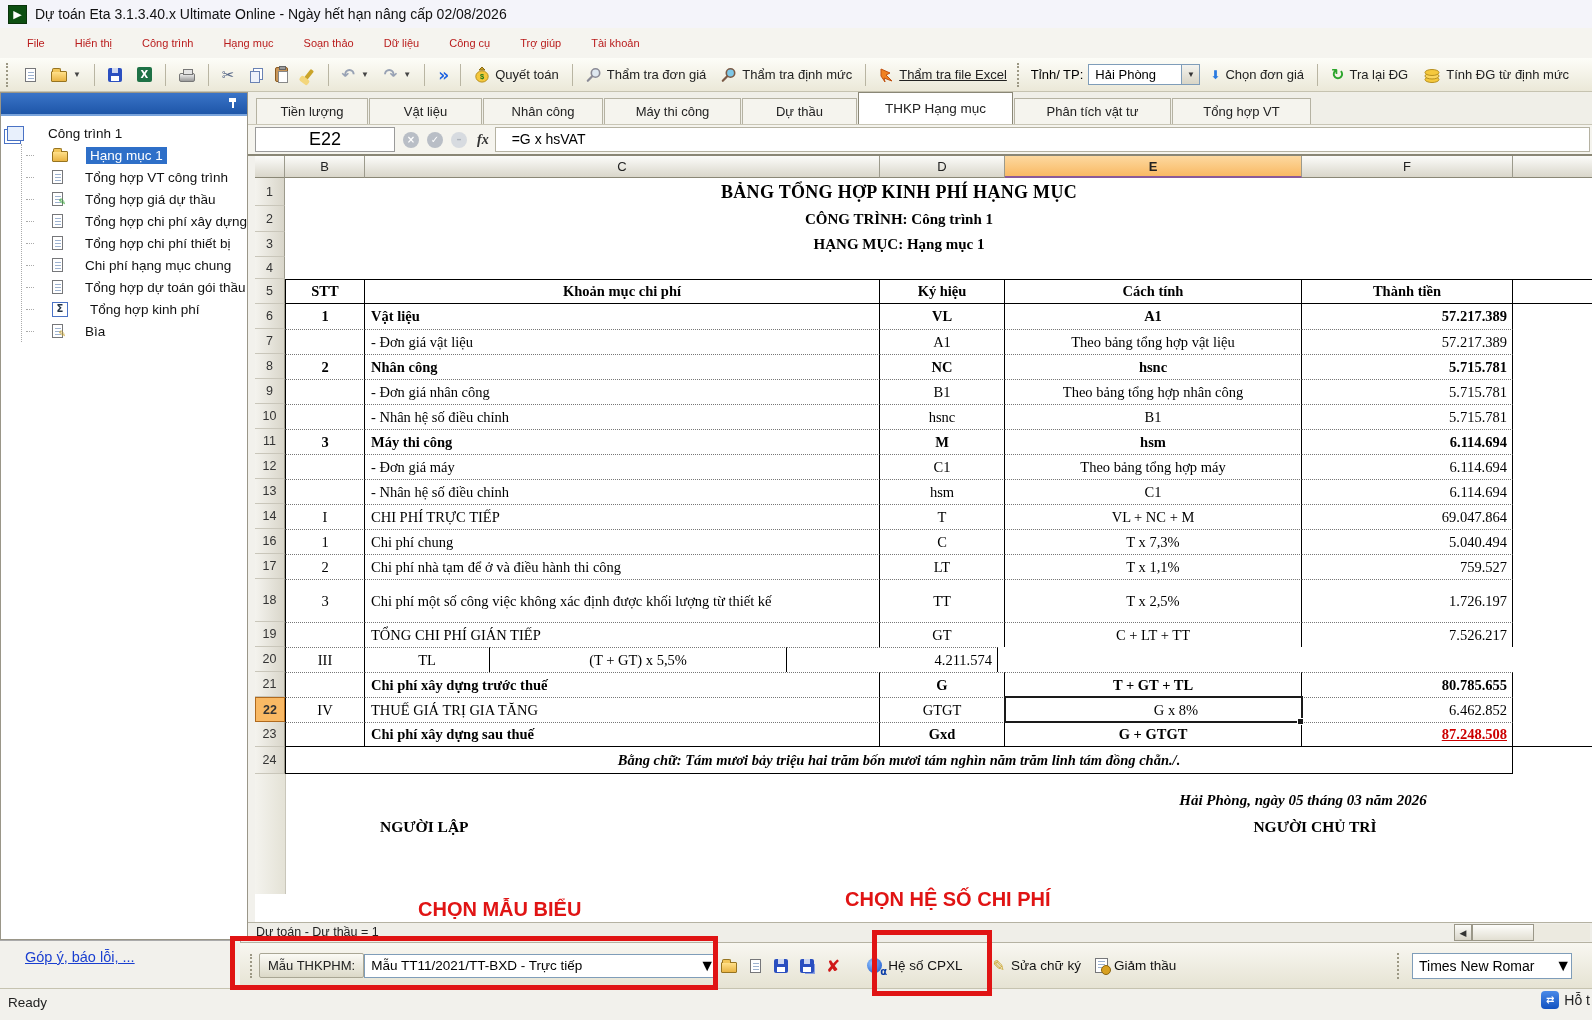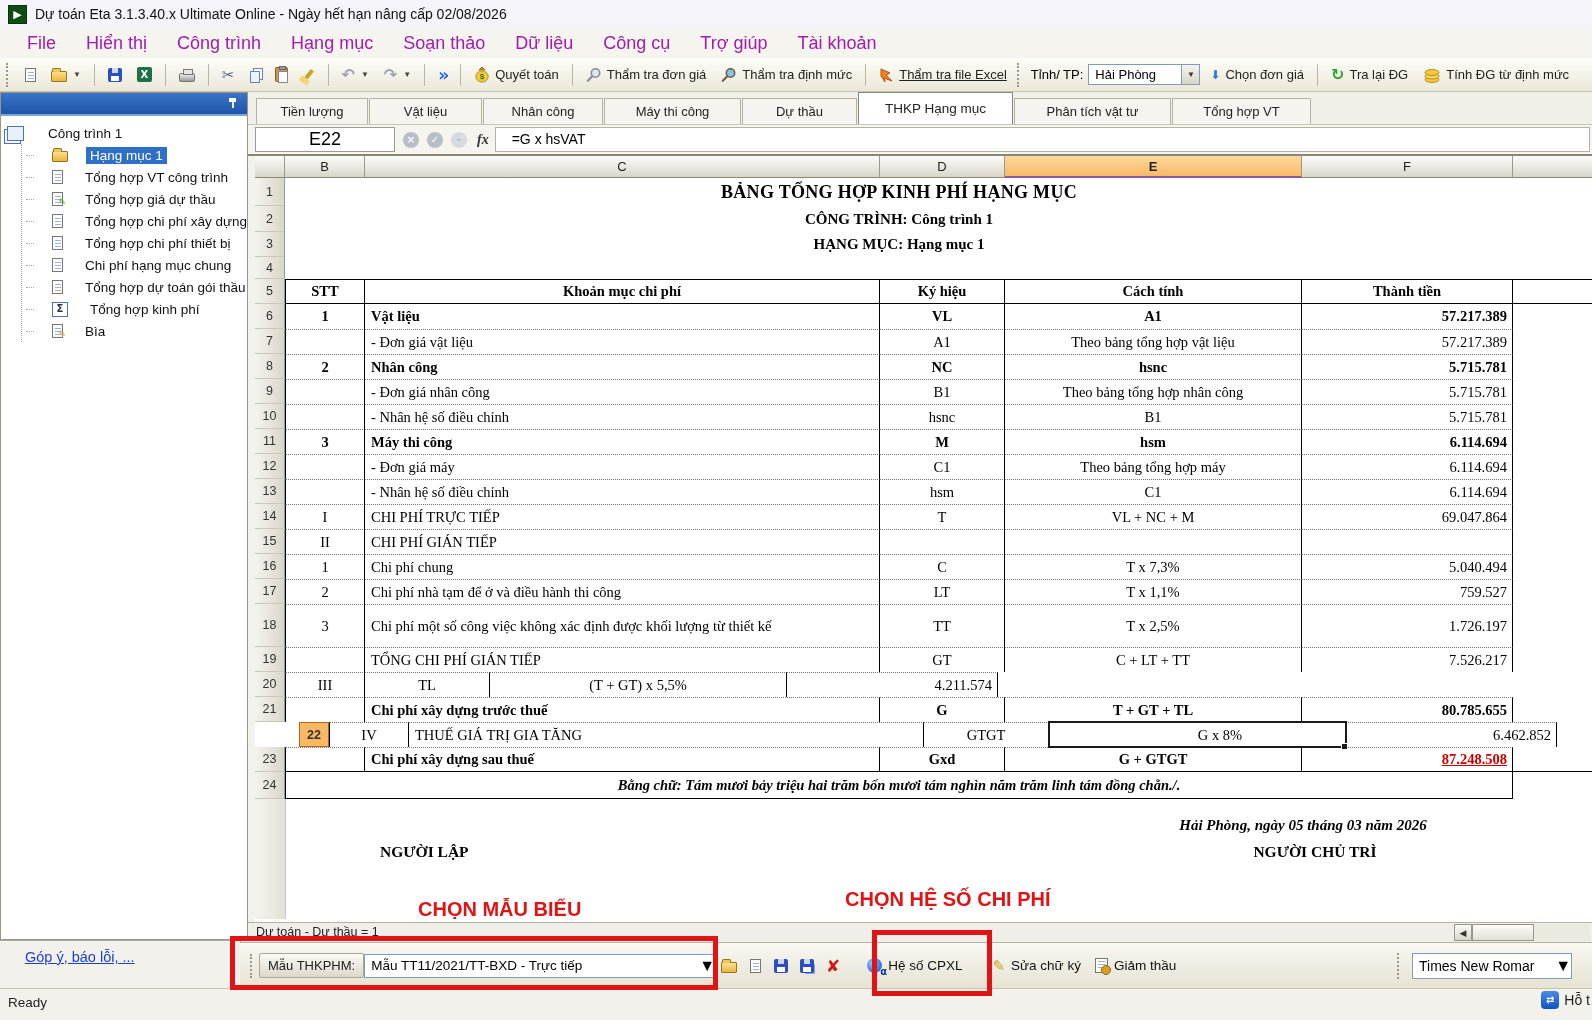--- a/index.html
+++ b/index.html
@@ -5,21 +5,21 @@
   html,body{margin:0;padding:0;background:#d4d0c8;font-family:"Liberation Sans",sans-serif;}
   #app{position:relative;width:1592px;height:1020px;background:#f2f1ec;overflow:hidden;}
 
   
   .titlebar{position:absolute;left:0;top:0;width:1592px;height:28px;background:#f4f4fa;display:flex;align-items:center;gap:8px;padding-left:8px;box-sizing:border-box;}
   .applogo{width:17px;height:17px;background:#0d4f12;border:1px solid #0a330c;color:#fff;font:bold 11px/17px "DejaVu Sans",sans-serif;text-align:center;flex:none;}
   .titletext{font-size:14px;color:#111;}
 
   
   .menubar{position:absolute;left:0;top:28px;width:1592px;height:30px;background:#f5f4ef;display:flex;align-items:center;padding-left:12px;box-sizing:border-box;}
-  .menu-item{padding:0 15px;font-size:18px;line-height:30px;color:#a21caf;cursor:default;}
+  .menu-item{padding:0 15px;font-size:11px;line-height:30px;color:#b91c1c;cursor:default;}
 
   
   .toolbar{position:absolute;left:0;top:58px;width:1592px;height:34px;background:linear-gradient(#fdfdf8,#ebe8d8);border-bottom:1px solid #c6c3b0;display:flex;align-items:center;gap:5px;padding-left:6px;box-sizing:border-box;white-space:nowrap;overflow:hidden;}
   .tbtn{display:flex;align-items:center;gap:5px;padding:3px 5px;border-radius:3px;font-size:13px;color:#222;flex:none;}
   .tsep{width:1px;height:22px;background:#b9b5a2;margin:0 3px;flex:none;}
   .tgrip{width:5px;height:24px;border-left:2px dotted #9c9884;margin-right:2px;flex:none;}
   .ddarrow{font-size:8px;color:#444;margin-left:1px;}
   .combo{display:flex;align-items:center;background:#fff;border:1px solid #7f9db9;height:21px;box-sizing:border-box;}
   .combo .cval{padding:0 6px;font-size:13px;}
   .combo .cbtn{width:17px;height:19px;background:linear-gradient(#f4f3ee,#d8d5c6);border-left:1px solid #7f9db9;text-align:center;font-size:8px;line-height:19px;color:#333;flex:none;}
@@ -495,29 +495,20 @@
         <div class="srow" style="height: 25px;">
           <div class="rn">14</div>
           <div class="cell cB">I</div>
           <div class="cell cC">CHI PHÍ TRỰC TIẾP</div>
           <div class="cell cD">T</div>
           <div class="cell cE">VL + NC + M</div>
           <div class="cell cF">69.047.864</div>
           <div class="cell fillc"></div>
         </div>
         <div class="srow" style="height: 25px;">
-          <div class="rn">15</div>
-          <div class="cell cB">II</div>
-          <div class="cell cC">CHI PHÍ GIÁN TIẾP</div>
-          <div class="cell cD"></div>
-          <div class="cell cE"></div>
-          <div class="cell cF"></div>
-          <div class="cell fillc"></div>
-        </div>
-        <div class="srow" style="height: 25px;">
           <div class="rn">16</div>
           <div class="cell cB">1</div>
           <div class="cell cC">Chi phí chung</div>
           <div class="cell cD">C</div>
           <div class="cell cE">T x 7,3%</div>
           <div class="cell cF">5.040.494</div>
           <div class="cell fillc"></div>
         </div>
         <div class="srow" style="height: 25px;">
           <div class="rn">17</div>
@@ -556,21 +547,21 @@
         </div>
         <div class="srow b" style="height: 25px;">
           <div class="rn">21</div>
           <div class="cell cB"></div>
           <div class="cell cC">Chi phí xây dựng trước thuế</div>
           <div class="cell cD">G</div>
           <div class="cell cE">T + GT + TL</div>
           <div class="cell cF">80.785.655</div>
           <div class="cell fillc"></div>
         </div>
-        <div class="srow" style="height: 25px; margin-left: 44px;">
+        <div class="srow" style="height: 25px;">
           <div class="rn selrn">22</div>
           <div class="cell cB">IV</div>
           <div class="cell cC">THUẾ GIÁ TRỊ GIA TĂNG</div>
           <div class="cell cD">GTGT</div>
           <div class="cell cE selcell">G x 8%</div>
           <div class="cell cF">6.462.852</div>
           <div class="cell fillc"></div>
         </div>
         <div class="srow b lastr" style="height: 25px;">
           <div class="rn">23</div>

